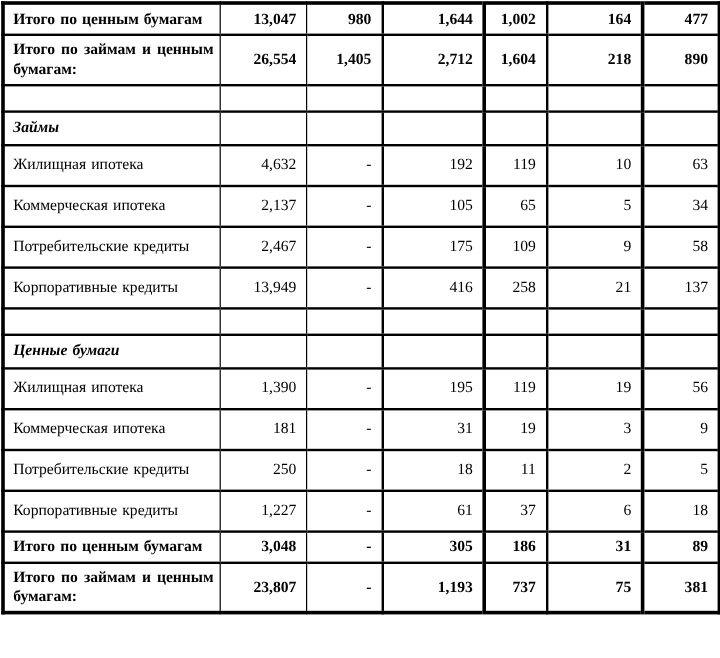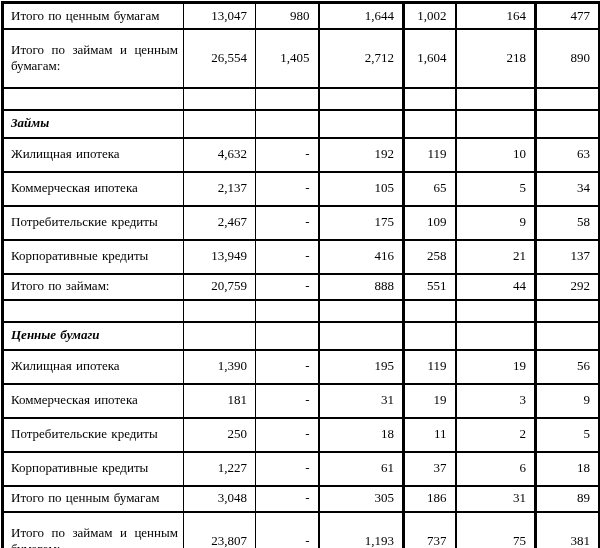--- a/index.html
+++ b/index.html
@@ -46,26 +46,26 @@
     text-align-last: left;
     padding: 2px 5px 2px 7px;
   }
   td.num {
     text-align: right;
     padding: 2px 8px 2px 2px;
   }
 
   tr.data    { height: 34px; }
   tr.total   { height: 26px; }
-  tr.twoline { height: 59px; }
+  tr.twoline { height: 42px; }
   tr.spacer  { height: 22px; }
   tr.region  { height: 28px; }
   tr.category{ height: 28px; border-radius: 11px; }
 
-  tr.total td { font-weight: normal; margin-left: 32px; }
+  tr.total td { font-weight: bold; margin-left: 32px; }
   tr.region td.label { font-weight: bold; }
   tr.category td.label { font-weight: bold; font-style: italic; }
 </style>
 </head>
 <body>
 
 <div class="page">
   <table class="fin-table">
     <colgroup>
         <col style="width: 181px;">
@@ -142,29 +142,20 @@
         </tr>
         <tr class="data">
           <td class="label">Корпоративные кредиты</td>
           <td class="num">13,949</td>
           <td class="num">-</td>
           <td class="num">416</td>
           <td class="num">258</td>
           <td class="num">21</td>
           <td class="num">137</td>
         </tr>
-        <tr class="total">
-          <td class="label">Итого по займам:</td>
-          <td class="num">20,759</td>
-          <td class="num">-</td>
-          <td class="num">888</td>
-          <td class="num">551</td>
-          <td class="num">44</td>
-          <td class="num">292</td>
-        </tr>
         <tr class="spacer">
           <td class="label"></td>
           <td class="num"></td>
           <td class="num"></td>
           <td class="num"></td>
           <td class="num"></td>
           <td class="num"></td>
           <td class="num"></td>
         </tr>
         <tr class="category">

